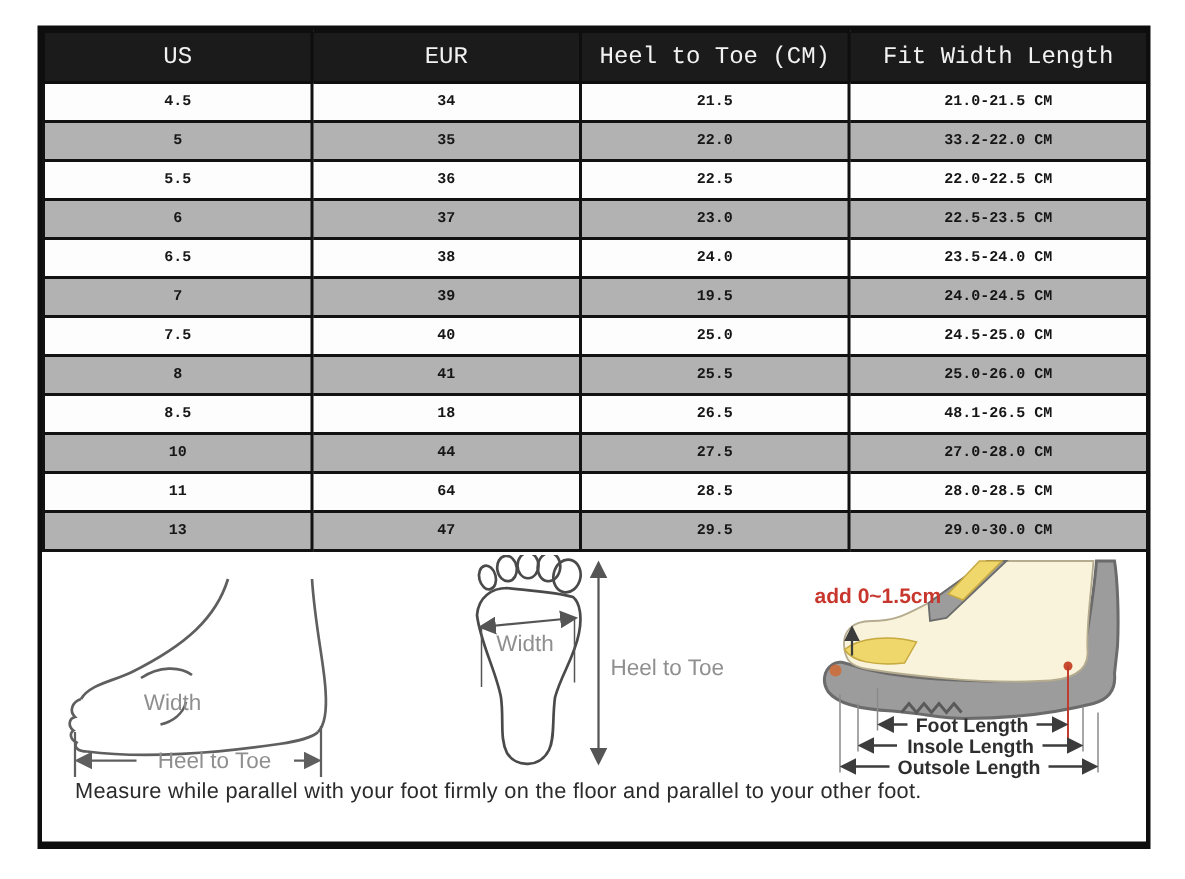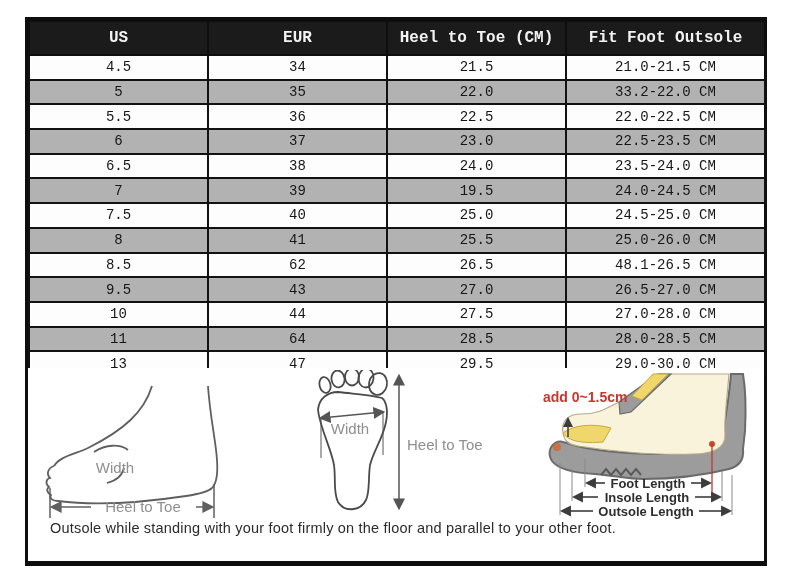--- a/index.html
+++ b/index.html
@@ -14,27 +14,27 @@
   }
   table.size-table{
     border-collapse:collapse;table-layout:fixed;
     width:736px;height:348px;
     font-family:"Liberation Mono","DejaVu Sans Mono",monospace;
     color:#161616;
   }
   table.size-table col.c1,table.size-table col.c2,table.size-table col.c3{width:179px;}
   table.size-table col.c4{width:199px;}
   table.size-table th{
-    background:#1b1b1b;color:#f2f2f2;font-weight:bold;
+    background:#1b1b1b;color:#f2f2f2;font-weight:normal;
     font-size:16px;letter-spacing:0px;height:30px;
     border:2px solid #0e0e0e;text-align:center;vertical-align:middle;
   }
   table.size-table td{
-    font-size:14px;height:22.7px;text-align:center;vertical-align:middle;
-    border:2px solid #121212;padding:0;background:#fdfdfd;
+    font-size:10px;height:22.7px;text-align:center;vertical-align:middle;
+    border:2px solid #121212;padding:0;background:#fdfdfd;font-weight:bold;
   }
   table.size-table tbody tr:nth-child(even) td{background:#b2b2b2;}
   .diagrams{position:absolute;left:0;top:348px;width:736px;height:192px;background:#fff;}
   .diagram{position:absolute;}
   .measure-note{
     position:absolute;left:22px;top:152px;width:700px;
     font-size:14.5px;color:#2b2b2b;letter-spacing:0.2px;
   }
   svg text{font-family:"Liberation Sans",sans-serif;}
   .dim-label{fill:#8f8f8f;font-size:15px;}
@@ -51,21 +51,21 @@
         <col class="c1">
         <col class="c2">
         <col class="c3">
         <col class="c4">
       </colgroup>
     <thead>
       <tr>
           <th>US</th>
           <th>EUR</th>
           <th>Heel to Toe (CM)</th>
-          <th>Fit Foot Outsole</th>
+          <th>Fit Width Length</th>
         </tr>
     </thead>
     <tbody>
         <tr>
           <td>4.5</td>
           <td>34</td>
           <td>21.5</td>
           <td>21.0-21.5 CM</td>
         </tr>
         <tr>
@@ -105,29 +105,23 @@
           <td>24.5-25.0 CM</td>
         </tr>
         <tr>
           <td>8</td>
           <td>41</td>
           <td>25.5</td>
           <td>25.0-26.0 CM</td>
         </tr>
         <tr>
           <td>8.5</td>
-          <td>62</td>
+          <td>18</td>
           <td>26.5</td>
           <td>48.1-26.5 CM</td>
-        </tr>
-        <tr>
-          <td>9.5</td>
-          <td>43</td>
-          <td>27.0</td>
-          <td>26.5-27.0 CM</td>
         </tr>
         <tr>
           <td>10</td>
           <td>44</td>
           <td>27.5</td>
           <td>27.0-28.0 CM</td>
         </tr>
         <tr>
           <td>11</td>
           <td>64</td>
@@ -233,15 +227,15 @@
         <line x1="31" y1="126" x2="55" y2="126" marker-start="url(#ah3)"></line>
         <line x1="152" y1="126" x2="177" y2="126" marker-end="url(#ah3)"></line>
         <line x1="19" y1="140" x2="50" y2="140" marker-start="url(#ah3)"></line>
         <line x1="156" y1="140" x2="187" y2="140" marker-end="url(#ah3)"></line>
       </g>
       <text class="len-label" x="105" y="117" text-anchor="middle">Foot Length</text>
       <text class="len-label" x="104" y="131" text-anchor="middle">Insole Length</text>
       <text class="len-label" x="103" y="145" text-anchor="middle">Outsole Length</text>
     </svg>
 
-    <div class="measure-note">Outsole while standing with your foot firmly on the floor and parallel to your other foot.</div>
+    <div class="measure-note">Measure while parallel with your foot firmly on the floor and parallel to your other foot.</div>
   </div>
 </div>
 
 </body></html>

